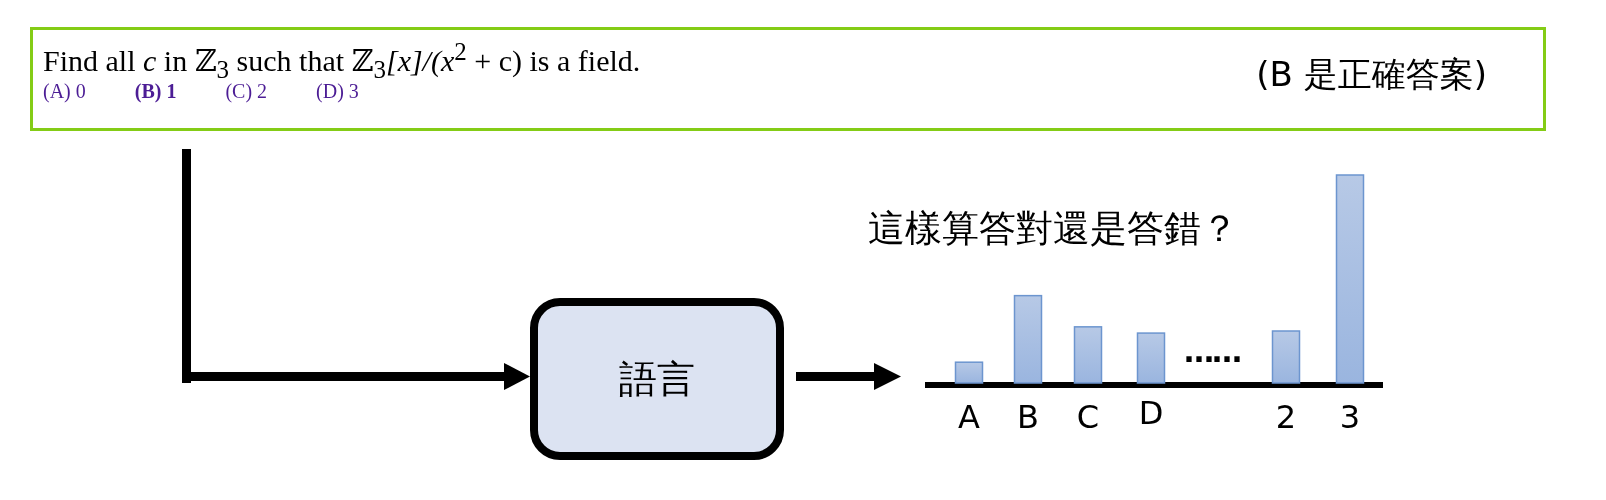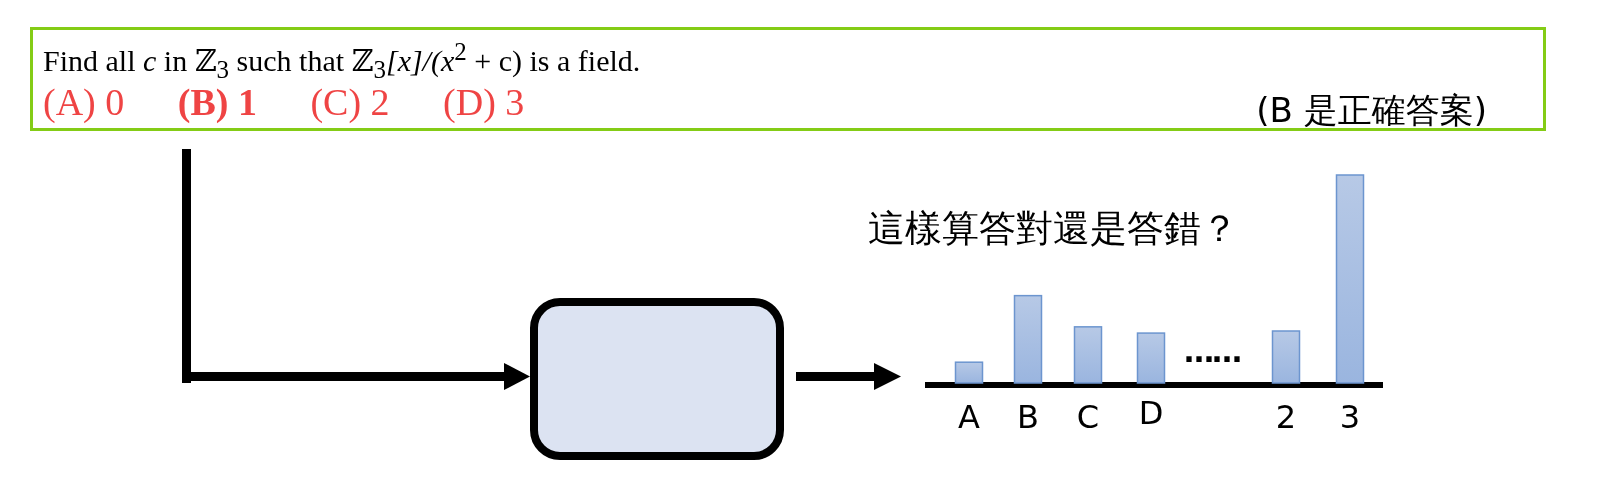--- a/index.html
+++ b/index.html
@@ -8,29 +8,29 @@
       position: absolute; left: 30px; top: 27px; width: 1516px; height: 104px;
       border: 3px solid #84cc16; box-sizing: border-box; background: #fff;
     }
     .q-line1 {
       position: absolute; left: 10px; top: 8px;
       font-family: "Liberation Serif", "DejaVu Serif", serif; font-size: 30px; color: #000;
       white-space: nowrap;
     }
     .q-line2 {
       position: absolute; left: 10px; top: 50px;
-      font-family: "Liberation Serif", "DejaVu Serif", serif; font-size: 38px; color: #ef4444;
+      font-family: "Liberation Serif", "DejaVu Serif", serif; font-size: 20px; color: #4c1d95;
       white-space: nowrap;
     }
     .q-line2 span { display: inline-block; margin-right: 44px; }
     .q-line2 span.bold { font-weight: bold; }
     .math-i { font-style: italic; }
     .answer-note {
       position: absolute; right: 56px; top: 22px;
-      font-family: "DejaVu Sans", sans-serif; font-size: 34px; color: #000; white-space: nowrap; margin-top: 36px;
+      font-family: "DejaVu Sans", sans-serif; font-size: 34px; color: #000; white-space: nowrap;
     }
     .question-prompt {
       position: absolute; left: 868px; top: 204px;
       font-family: Liberation Sans, sans-serif; font-size: 37px; color: #000; white-space: nowrap;
     }
     .lm-box {
       position: absolute; left: 530px; top: 298px; width: 254px; height: 162px;
       box-sizing: border-box; border: 8px solid #000; border-radius: 30px; background: #dce3f2;
       display: flex; flex-direction: column; align-items: center; justify-content: center;
       font-family: "DejaVu Sans", sans-serif; font-size: 38px; color: #000; line-height: 50px;
@@ -79,20 +79,21 @@
       <rect x="955.5" y="362.2" width="27" height="20.8" fill="url(#barGrad)" stroke="#6c95cf" stroke-width="1.5"></rect>
       <rect x="1014.5" y="295.64" width="27" height="87.36" fill="url(#barGrad)" stroke="#6c95cf" stroke-width="1.5"></rect>
       <rect x="1074.5" y="326.84" width="27" height="56.160000000000004" fill="url(#barGrad)" stroke="#6c95cf" stroke-width="1.5"></rect>
       <rect x="1137.5" y="333.08" width="27" height="49.92" fill="url(#barGrad)" stroke="#6c95cf" stroke-width="1.5"></rect>
       <rect x="1272.5" y="331" width="27" height="52" fill="url(#barGrad)" stroke="#6c95cf" stroke-width="1.5"></rect>
       <rect x="1336.5" y="175" width="27" height="208" fill="url(#barGrad)" stroke="#6c95cf" stroke-width="1.5"></rect>
     </g>
 </svg>
 
 <div class="lm-box">
+  <div>語言</div>
 </div>
 
 <div class="question-prompt">這樣算答對還是答錯？</div>
 <div class="ellipsis">……</div>
 <div id="bar-labels">
     <div class="bar-label" style="left: 969px;">A</div>
     <div class="bar-label" style="left: 1028px;">B</div>
     <div class="bar-label" style="left: 1088px;">C</div>
     <div class="bar-label" style="left: 1151px; top: 394px;">D</div>
     <div class="bar-label" style="left: 1286px;">2</div>

